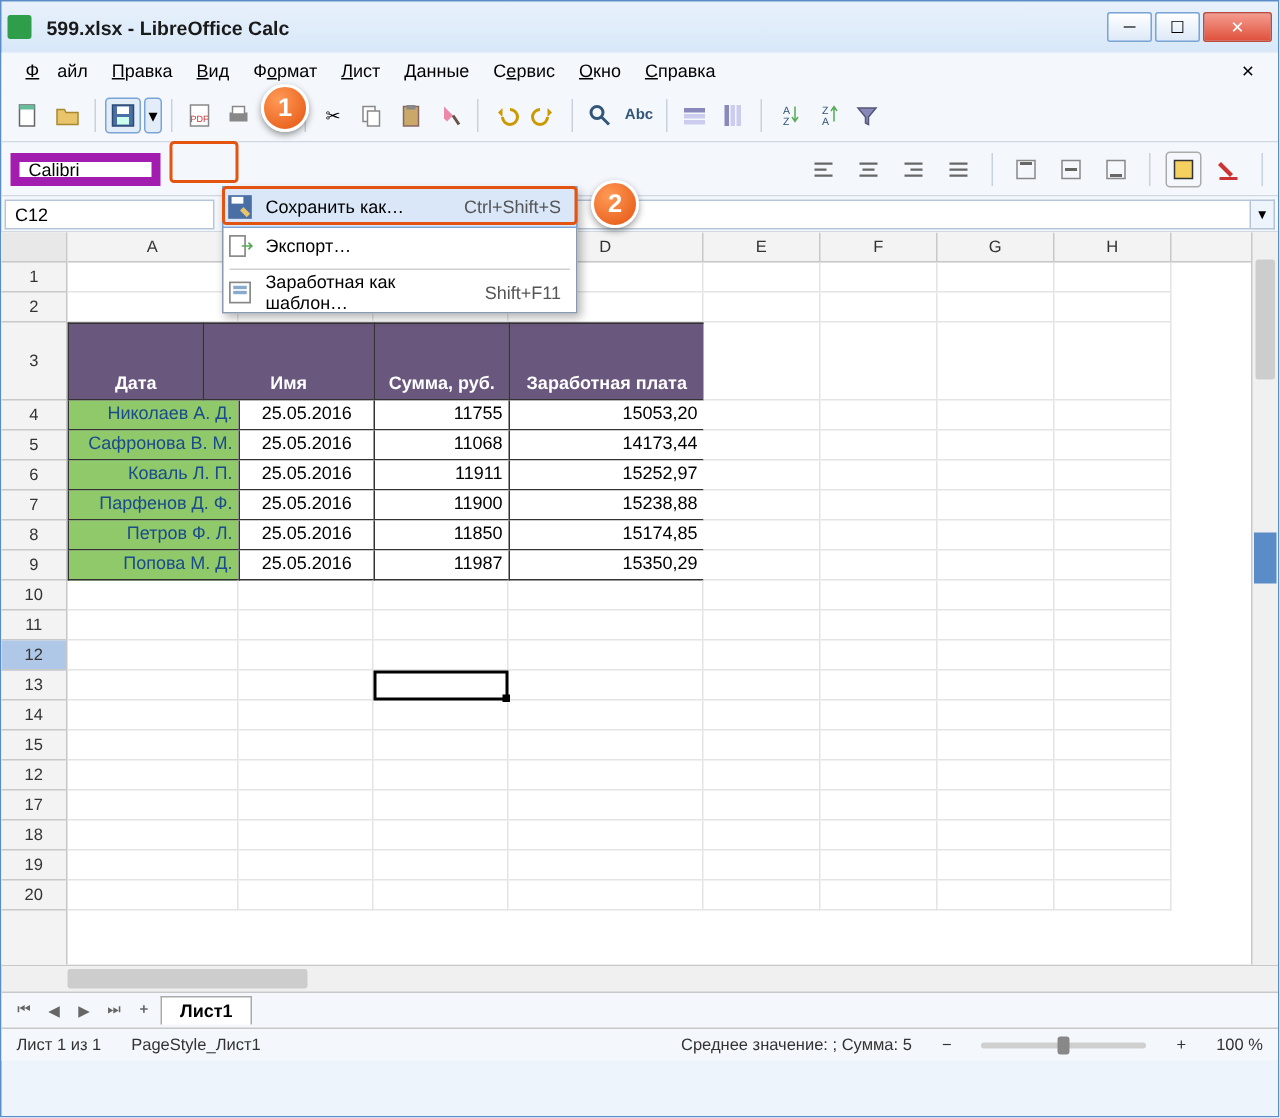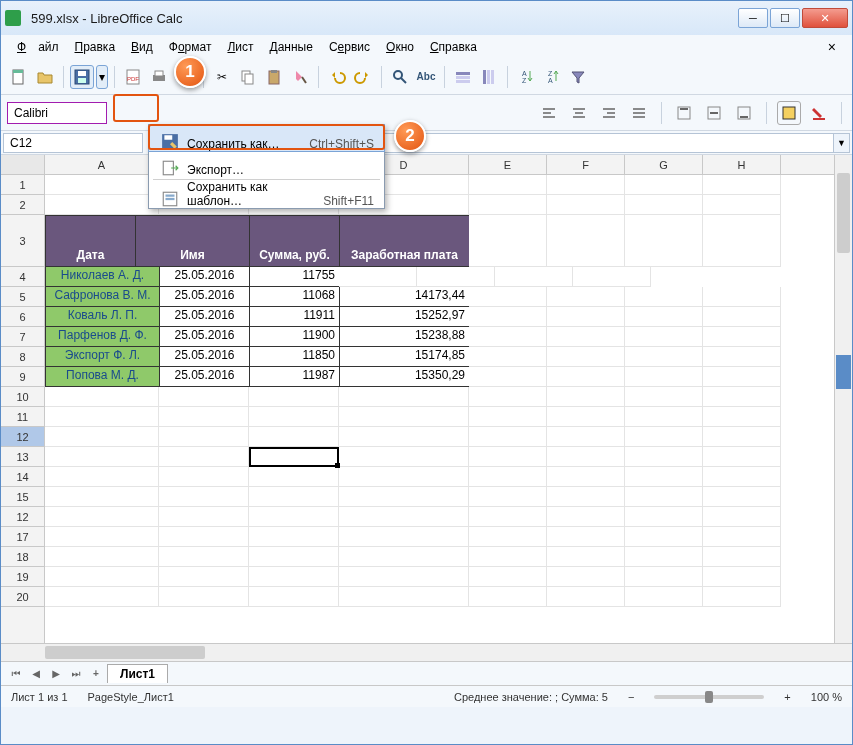--- a/index.html
+++ b/index.html
@@ -2,37 +2,37 @@
 <html><head>
 <meta charset="utf-8">
 <style>
 * { box-sizing: border-box; margin: 0; padding: 0; }
 body { font-family: "Segoe UI", Tahoma, sans-serif; font-size: 12px; background: #fff; width: 853px; height: 745px; position: relative; overflow: hidden; }
 
 
 .window { width: 853px; height: 745px; border: 1px solid #5a8cc7; background: linear-gradient(#e8f1fb, #d5e6f8 40px, #eef4fb 40px); }
 .titlebar { height: 34px; display: flex; align-items: center; padding: 0 4px; }
 .titlebar .icon { width: 16px; height: 16px; background: #2e9e4a; margin-right: 6px; border-radius: 2px; }
-.titlebar .title { flex: 1; color: #1a1a1a; font-size: 13px; padding-left:4px;}
+.titlebar .title { flex: 1; color: #1a1a1a; font-size: 13px; padding-left:4px;font-weight:bold;}
 .winbtns { display: flex; gap: 2px; }
 .winbtn { width: 30px; height: 20px; border: 1px solid #7ba4d6; border-radius: 2px; display:flex;align-items:center;justify-content:center;font-size:11px; background: linear-gradient(#fff,#dde9f7);}
 .winbtn.close { background: linear-gradient(#f49c8f,#e0513c); color:#fff; border-color:#c04b3a; width:46px;}
 
 .menubar { height: 24px; display: flex; align-items: center; padding: 0 10px; gap: 4px; background:#f4f8fc;}
 .menubar span { padding: 2px 6px; cursor: default; }
 .menubar span u { text-decoration: underline; }
 .menubar .close-doc { margin-left:auto; padding:0 6px; font-size:14px;}
 
 .toolbar { height: 36px; display: flex; align-items: center; padding: 0 6px; gap: 2px; background:#f4f8fc; border-bottom:1px solid #d0d8e2;}
 .tbtn { width: 24px; height: 24px; display:flex;align-items:center;justify-content:center; border-radius:3px;}
 .tsep { width:1px; height:22px; background:#c8d2de; margin: 0 4px;}
 .tbtn svg { width:18px; height:18px; }
 
 .fmtbar { height: 36px; display: flex; align-items: center; padding: 0 6px; gap:6px; background:#f4f8fc; border-bottom:1px solid #d0d8e2;}
-.fontname { border:1px solid #a21caf; background:#fff; height:22px; width:100px; padding:2px 6px; font-size:12px;}
+.fontname { border:6px solid #a21caf; background:#fff; height:22px; width:100px; padding:2px 6px; font-size:12px;}
 
 .cellref-row { height:24px; display:flex; align-items:center; background:#f4f8fc; border-bottom:1px solid #d0d8e2; padding:0 2px;}
 .cellref { width:140px; height:20px; border:1px solid #b5c4d6; background:#fff; padding:1px 6px; font-size:12px;}
 .formula-bar { flex:1; height:20px; border:1px solid #b5c4d6; background:#fff; margin-left:220px;}
 .formula-dd { width:16px; height:20px; border:1px solid #b5c4d6; border-left:none; background:#eef4fb; display:flex;align-items:center;justify-content:center; font-size:9px;}
 
 
 .grid-wrap { position:relative; height:488px; background:#fff; display:flex;}
 .rowhdr-col { width:44px; background:#f3f3f3; border-right:1px solid #c8c8c8;}
 .rowhdr-col .ch-corner{height:20px;border-bottom:1px solid #c8c8c8;background:#e8e8e8;}
@@ -46,21 +46,21 @@
 .cells { position:relative;}
 .row { display:flex; height:20px;}
 .row.tall { height:52px;}
 .cell { border-right:1px solid #e4e4e4; border-bottom:1px solid #e4e4e4; padding:1px 4px; font-size:12px; overflow:hidden; white-space:nowrap;}
 
 
 .dt-head { background:#6a577d; color:#fff; font-weight:bold; display:flex; align-items:flex-end; justify-content:center; border:1px solid #333; border-right:none; text-align:center; padding-bottom:4px;}
 .dt-head:last-child{border-right:1px solid #333;}
 .dt-cell { border:1px solid #333; border-top:none; border-right:none; color:#1a4b8c;}
 .dt-cell:last-child{border-right:1px solid #333;}
-.dt-name { background:#8fc96a; text-align:center;}
+.dt-name { background:#8fc96a; text-align:right;}
 .dt-val { text-align:right; background:#fff; color:#000;}
 .dt-date { text-align:center; background:#fff; color:#000;}
 
 .cursor { position:absolute; border:2px solid #000; pointer-events:none;}
 .cursor .handle{position:absolute;right:-3px;bottom:-3px;width:5px;height:5px;background:#000;}
 
 .vscroll { width:18px; background:#f0f0f0; border-left:1px solid #c8c8c8; position:relative;}
 .vscroll .vthumb{position:absolute;top:18px;left:2px;right:2px;height:80px;background:#cdcdcd;border-radius:2px;}
 .vscroll .blue{position:absolute;top:200px;left:1px;right:1px;height:34px;background:#5a8cc7;}
 
@@ -74,21 +74,21 @@
 .sheet-tab { padding:2px 12px; background:#fff; border:1px solid #aaa; border-bottom:none; font-size:12px; font-weight:bold;}
 
 
 .status { height:22px; display:flex; align-items:center; padding:0 10px; gap:20px; background:#f4f8fc; border-top:1px solid #c8c8c8; font-size:11px; color:#333;}
 .status .spacer{flex:1;}
 .zoom-slider { width:110px; height:4px; background:#cfcfcf; position:relative; border-radius:2px;}
 .zoom-slider .zthumb{position:absolute;left:50%;top:-4px;width:8px;height:12px;background:#888;border-radius:2px;transform:translateX(-50%);}
 
 
 .save-menu { position:absolute; left:148px; top:124px; width:237px; background:#fff; border:1px solid #8a9bb0; box-shadow:2px 3px 6px rgba(0,0,0,0.3);}
-.save-menu .mi { display:flex; align-items:flex-end; height:26px; padding:0 10px 0 12px; gap:8px;}
+.save-menu .mi { display:flex; align-items:center; height:26px; padding:0 10px 0 2px; gap:8px;}
 .save-menu .mi .micon{width:18px;height:18px;display:flex;align-items:center;justify-content:center;}
 .save-menu .mi .mtxt{flex:1;}
 .save-menu .mi .mshort{color:#555;}
 .save-menu .mi.hl { background:#d9e7f8; outline:1px solid #7ba4d6;}
 .save-menu .msep{height:1px;background:#d0d0d0;margin:2px 4px;}
 
 
 .callout { position:absolute; width:32px; height:32px; border-radius:50%; background:radial-gradient(circle at 35% 30%, #ff9a56, #e35410); border:2px solid #fff; box-shadow:0 2px 5px rgba(0,0,0,0.4); color:#fff; font-weight:bold; font-size:17px; display:flex;align-items:center;justify-content:center;}
 .highlight-box { position:absolute; border:2px solid #e35410; border-radius:3px; pointer-events:none;}
 
@@ -369,20 +369,21 @@
           <div class="cell" style="width:78px"></div>
             <div class="cell" style="width:78px"></div>
             <div class="cell" style="width:78px"></div>
             <div class="cell" style="width:78px"></div>
         </div>
 
         <div class="row">
             <div class="cell dt-cell dt-name" style="width:114px">Николаев А. Д.</div>
             <div class="cell dt-cell dt-date" style="width:90px">25.05.2016</div>
             <div class="cell dt-cell dt-val" style="width:90px">11755</div>
+            <div class="cell dt-cell dt-val" style="width:130px">15053,20</div>
             <div class="cell" style="width:78px"></div>
             <div class="cell" style="width:78px"></div>
             <div class="cell" style="width:78px"></div>
             <div class="cell" style="width:78px"></div>
           </div>
         <div class="row">
             <div class="cell dt-cell dt-name" style="width:114px">Сафронова В. М.</div>
             <div class="cell dt-cell dt-date" style="width:90px">25.05.2016</div>
             <div class="cell dt-cell dt-val" style="width:90px">11068</div>
             <div class="cell dt-cell dt-val" style="width:130px">14173,44</div>
@@ -405,21 +406,21 @@
             <div class="cell dt-cell dt-name" style="width:114px">Парфенов Д. Ф.</div>
             <div class="cell dt-cell dt-date" style="width:90px">25.05.2016</div>
             <div class="cell dt-cell dt-val" style="width:90px">11900</div>
             <div class="cell dt-cell dt-val" style="width:130px">15238,88</div>
             <div class="cell" style="width:78px"></div>
             <div class="cell" style="width:78px"></div>
             <div class="cell" style="width:78px"></div>
             <div class="cell" style="width:78px"></div>
           </div>
         <div class="row">
-            <div class="cell dt-cell dt-name" style="width:114px">Экспорт Ф. Л.</div>
+            <div class="cell dt-cell dt-name" style="width:114px">Петров Ф. Л.</div>
             <div class="cell dt-cell dt-date" style="width:90px">25.05.2016</div>
             <div class="cell dt-cell dt-val" style="width:90px">11850</div>
             <div class="cell dt-cell dt-val" style="width:130px">15174,85</div>
             <div class="cell" style="width:78px"></div>
             <div class="cell" style="width:78px"></div>
             <div class="cell" style="width:78px"></div>
             <div class="cell" style="width:78px"></div>
           </div>
         <div class="row">
             <div class="cell dt-cell dt-name" style="width:114px">Попова М. Д.</div>
@@ -606,21 +607,21 @@
   </div>
   <div class="msep"></div>
   <div class="mi">
     <div class="micon">
         <svg viewBox="0 0 16 16">
           <rect x="2" y="2" width="12" height="12" fill="#fff" stroke="#888"></rect>
           <rect x="4" y="4" width="8" height="2" fill="#8ac"></rect>
           <rect x="4" y="7" width="8" height="2" fill="#8ac"></rect>
         </svg>
       </div>
-    <span class="mtxt">Сохранить как шаблон…</span>
+    <span class="mtxt">Заработная как шаблон…</span>
     <span class="mshort">Shift+F11</span>
   </div>
 </div>
 
 <div class="save-btn-hl" style="left:113px; top:94px; width:46px; height:28px;"></div>
 <div class="highlight-box" style="left:148px; top:124px; width:237px; height:26px;"></div>
 <div class="callout" style="left:174px; top:56px;">1</div>
 <div class="callout" style="left:394px; top:120px;">2</div>
 
 </body></html>

